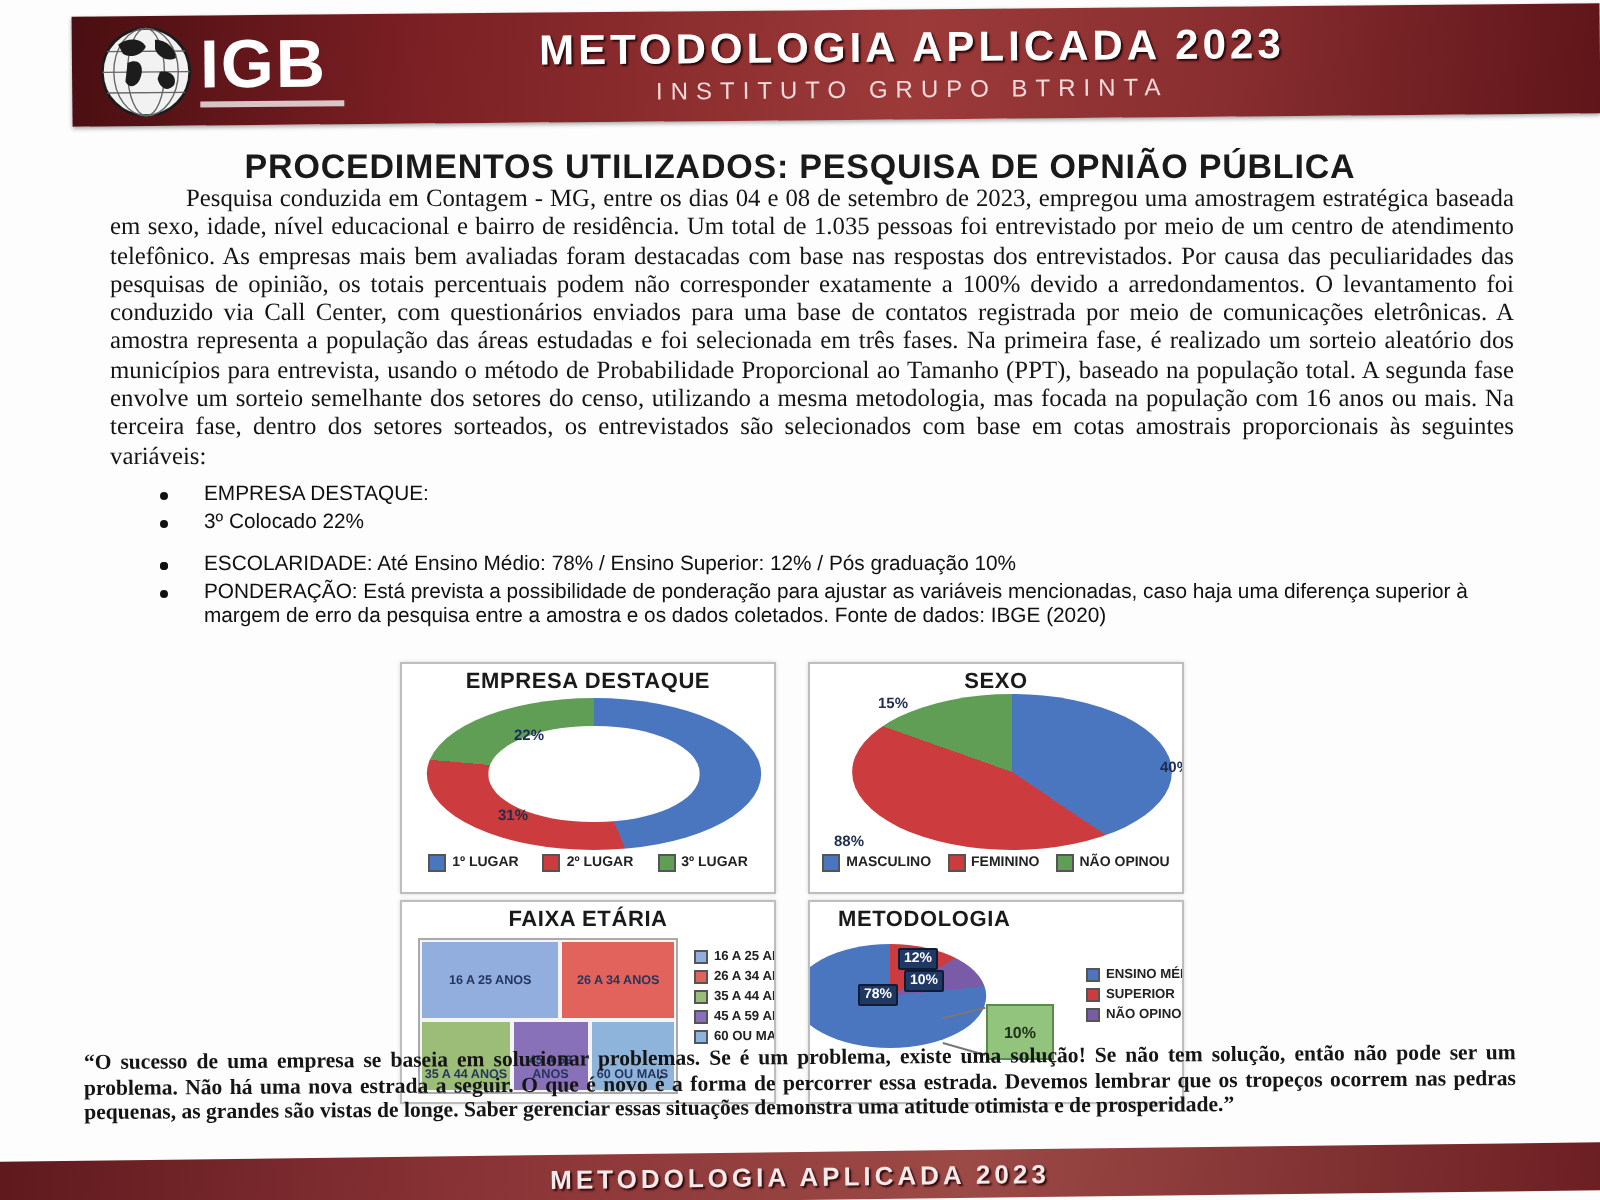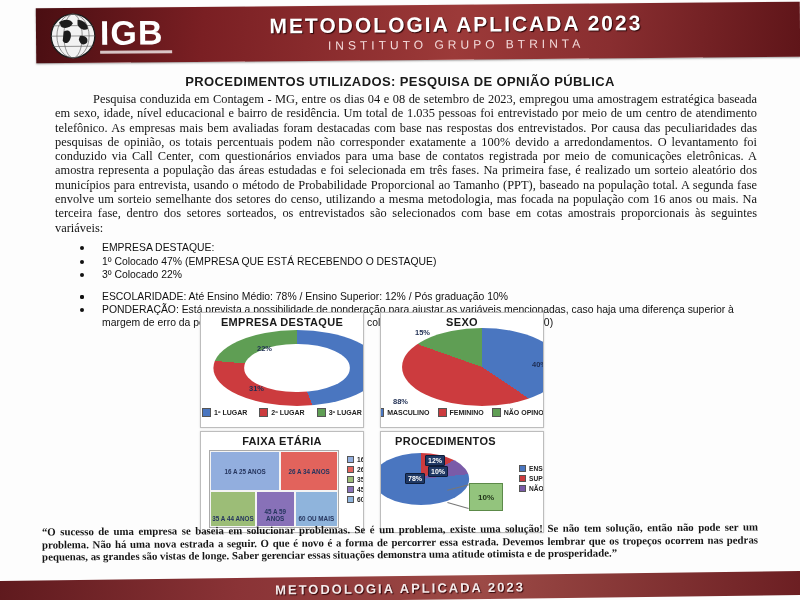--- a/index.html
+++ b/index.html
@@ -10,33 +10,33 @@
           background:linear-gradient(96deg,#4a0e12 0%,#7a1f23 22%,#9c3a39 55%,#892e30 75%,#5f1519 100%);
           display:flex;align-items:center;transform:rotate(-0.5deg);box-shadow:0 1px 2px rgba(0,0,0,.35);}
   .logo{display:flex;align-items:center;margin-left:14px;gap:4px;}
   .logo-txt{color:#fff;font-size:34px;font-weight:bold;letter-spacing:1px;line-height:30px;}
   .logo-sub{display:block;width:72px;height:3px;background:rgba(255,255,255,.75);margin-top:2px;}
   .banner-titles{flex:1;text-align:center;padding-right:60px;}
   .banner-title{color:#fff;font-size:21px;font-weight:bold;letter-spacing:2px;text-shadow:1px 1px 1px #2a0507;}
   .banner-subtitle{color:#f3d9d9;font-size:12px;letter-spacing:4px;margin-top:1px;}
   
   .doc-title{position:absolute;left:0;top:74px;width:100%;text-align:center;
-             font-size:13px;font-weight:bold;letter-spacing:.4px;color:#1a1a1a;}
+             font-size:17px;font-weight:bold;letter-spacing:.4px;color:#1a1a1a;}
   
   .intro{position:absolute;left:55px;top:92px;width:702px;margin:0;
          font-family:"Liberation Serif",serif;font-size:12.4px;line-height:14.3px;
          text-align:justify;text-indent:38px;color:#141414;font-weight:500;}
   
   .bullets{position:absolute;left:62px;top:230px;width:695px;margin:12px;padding:0;list-style:none;
            font-size:10.4px;line-height:12.6px;color:#101010;}
   .bullets li{position:relative;padding-left:28px;margin-bottom:1px;}
   .bullets li .dot{position:absolute;left:6px;top:4px;width:4px;height:4px;border-radius:50%;background:#111;}
   .bullets li.gap{margin-top:9px;}
   
-  .charts{position:absolute;left:200px;top:312px;width:344px;}
+  .charts{position:absolute;left:200px;top:331px;width:392px;}
   .crow{display:flex;gap:16px;margin-bottom:3px;}
   .panel{background:#fff;border:1px solid #bdbdbd;box-shadow:0 0 2px rgba(0,0,0,.15);position:relative;overflow:hidden;}
   .p-lg{width:207px;height:114px;}
   .p-sm{width:207px;height:100px;}
   .ptitle{text-align:center;font-size:11px;font-weight:bold;color:#1a1a1a;padding-top:3px;letter-spacing:.3px;}
   .ptitle.left{text-align:left;padding-left:14px;}
   .pie-wrap{position:relative;width:100%;height:80px;}
   .pie{position:absolute;border-radius:50%;}
   .pie .hole{position:absolute;left:19%;top:19%;width:62%;height:62%;border-radius:50%;background:#fff;}
   .pie1{left:58px;top:2px;width:76px;height:76px;transform:scaleX(2.2);}
@@ -105,21 +105,20 @@
       <div class="banner-subtitle">INSTITUTO GRUPO BTRINTA</div>
     </div>
   </header>
 
   <div class="doc-title">PROCEDIMENTOS UTILIZADOS: PESQUISA DE OPNIÃO PÚBLICA</div>
 
   <p class="intro">Pesquisa conduzida em Contagem - MG, entre os dias 04 e 08 de setembro de 2023, empregou uma amostragem estratégica baseada em sexo, idade, nível educacional e bairro de residência. Um total de 1.035 pessoas foi entrevistado por meio de um centro de atendimento telefônico. As empresas mais bem avaliadas foram destacadas com base nas respostas dos entrevistados. Por causa das peculiaridades das pesquisas de opinião, os totais percentuais podem não corresponder exatamente a 100% devido a arredondamentos. O levantamento foi conduzido via Call Center, com questionários enviados para uma base de contatos registrada por meio de comunicações eletrônicas. A amostra representa a população das áreas estudadas e foi selecionada em três fases. Na primeira fase, é realizado um sorteio aleatório dos municípios para entrevista, usando o método de Probabilidade Proporcional ao Tamanho (PPT), baseado na população total. A segunda fase envolve um sorteio semelhante dos setores do censo, utilizando a mesma metodologia, mas focada na população com 16 anos ou mais. Na terceira fase, dentro dos setores sorteados, os entrevistados são selecionados com base em cotas amostrais proporcionais às seguintes variáveis:</p>
 
   <ul class="bullets">
     <li><span class="dot"></span><span>EMPRESA DESTAQUE:</span></li>
-    <li><span class="dot"></span><span>1º Colocado 47% (EMPRESA QUE ESTÁ RECEBENDO O DESTAQUE)</span></li>
     <li><span class="dot"></span><span>3º Colocado 22%</span></li>
     <li class="gap"><span class="dot"></span></li>
     <li><span class="dot"></span><span>ESCOLARIDADE: Até Ensino Médio: 78% / Ensino Superior: 12% / Pós graduação 10%</span></li>
     <li><span class="dot"></span><span>PONDERAÇÃO: Está prevista a possibilidade de ponderação para ajustar as variáveis mencionadas, caso haja uma diferença superior à margem de erro da pesquisa entre a amostra e os dados coletados. Fonte de dados: IBGE (2020)</span></li>
   </ul>
 
   <section class="charts">
     <div class="crow">
 
       <div class="panel p-lg">
@@ -214,21 +213,21 @@
               <span>45 A 59 ANOS</span>
             </span>
           <span class="li">
               <i class="sw" style="background: rgb(143, 180, 220);"></i>
               <span>60 OU MAIS</span>
             </span>
         </div>
       </div>
 
       <div class="panel p-sm">
-        <div class="ptitle left">PROCEDIMENTOS</div>
+        <div class="ptitle left">METODOLOGIA</div>
         <div style="position:relative;width:100%;height:80px;">
           <div class="pie pie4" style="background: conic-gradient(from 79.2deg, rgb(74, 118, 192) 0%, rgb(74, 118, 192) 78%, rgb(204, 59, 62) 78%, rgb(204, 59, 62) 90%, rgb(122, 91, 168) 90%, rgb(122, 91, 168) 100%);"></div>
           <span class="boxlabel" style="left:24px;top:26px;">78%</span>
           <span class="boxlabel" style="left:44px;top:8px;">12%</span>
           <span class="boxlabel" style="left:47px;top:19px;">10%</span>
           <div class="cline cl1"></div>
           <div class="cline cl2"></div>
           <div class="callout-box">10%</div>
           <div class="legend-col" style="left:138px;top:18px;">
             <span class="li">

